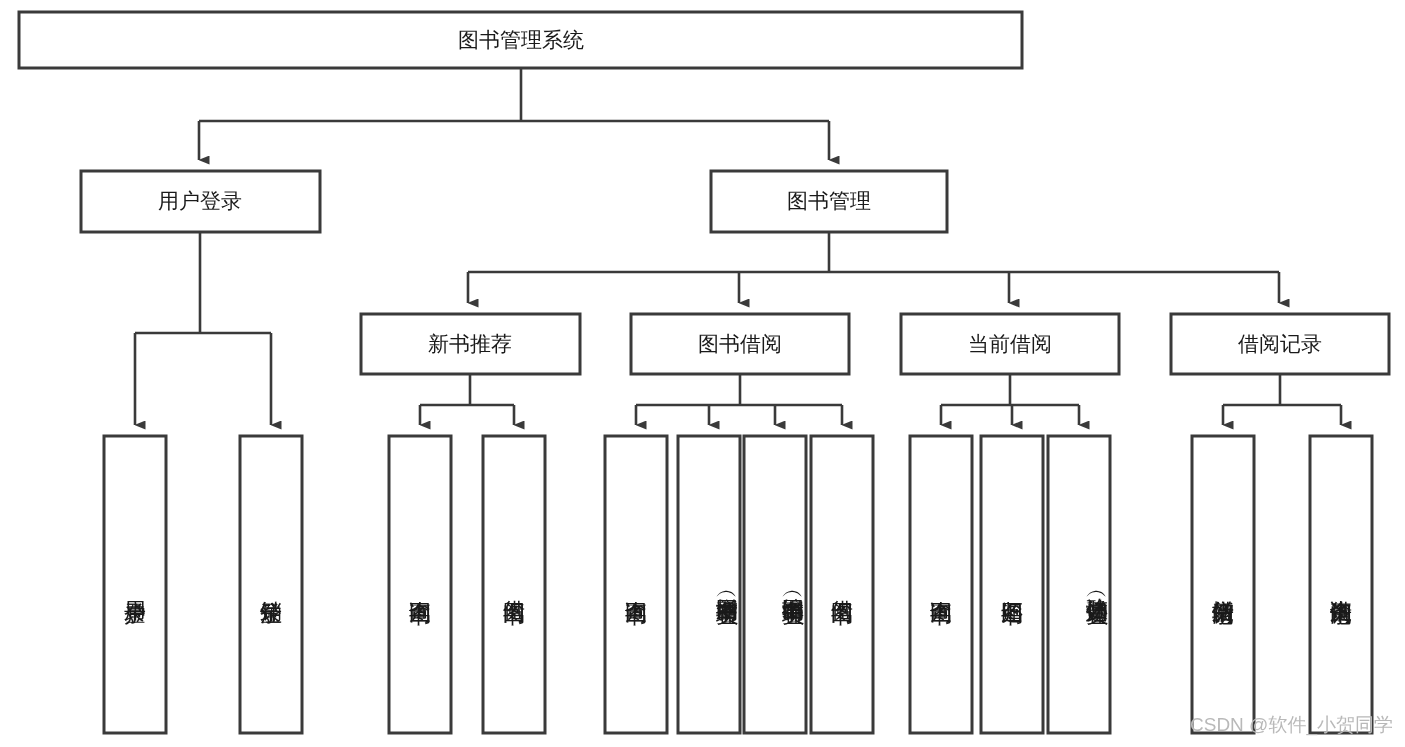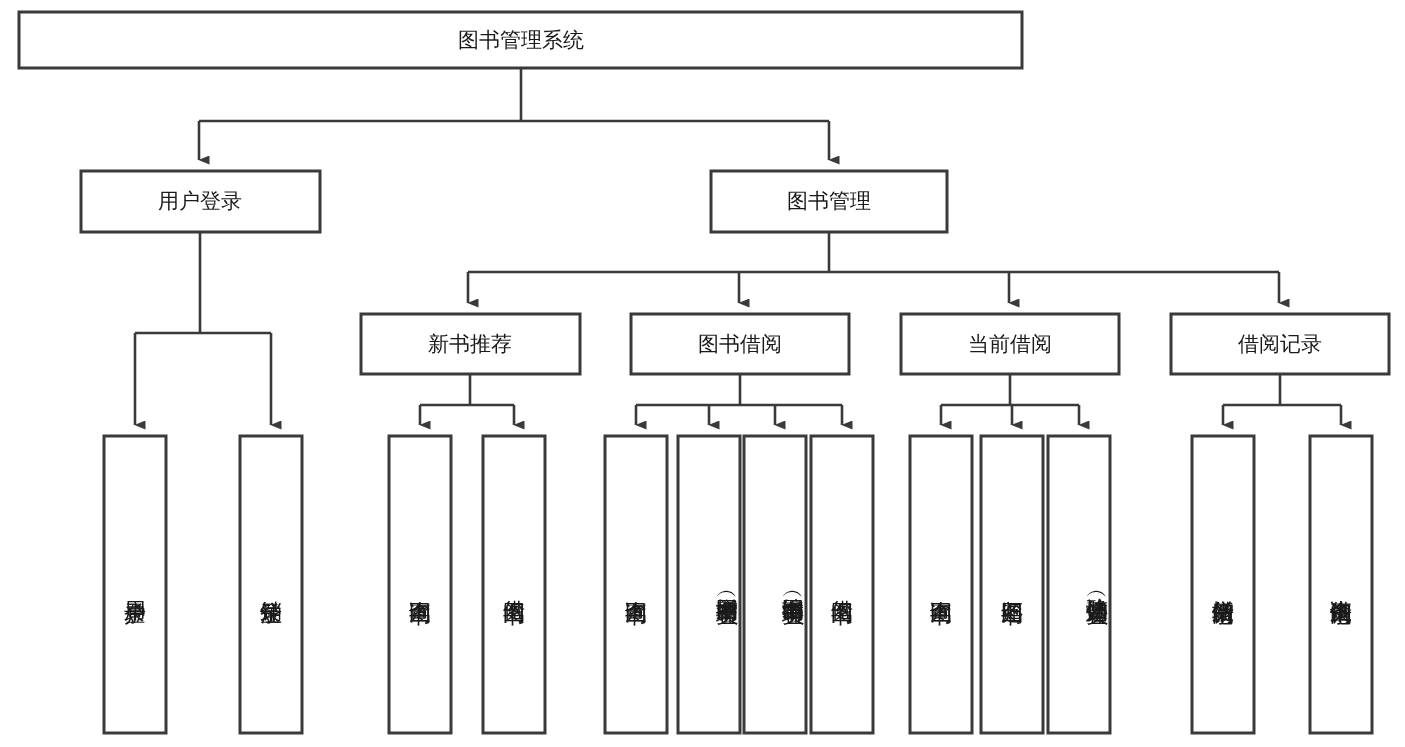--- a/index.html
+++ b/index.html
@@ -234,14 +234,15 @@
     <div class="node-label-v" style="left:811px; top:436px; width:62px; height:297px;">借阅图书</div>
 
     <div class="node-label-v" style="left:910px; top:436px; width:62px; height:297px;">查询图书</div>
     <div class="node-label-v" style="left:981px; top:436px; width:62px; height:297px;">归还图书</div>
     <div class="node-label-v" style="left:1048px; top:440px; width:62px; height:289px; align-items:flex-start;">确认归还（管理员）</div>
 
     <div class="node-label-v" style="left:1192px; top:436px; width:62px; height:297px;">新增借阅记录</div>
     <div class="node-label-v" style="left:1310px; top:436px; width:62px; height:297px;">查询借阅记录</div>
   </div>
 
+  <div class="watermark">CSDN @软件_小贺同学</div>
 
 </div>
 
 </body></html>

